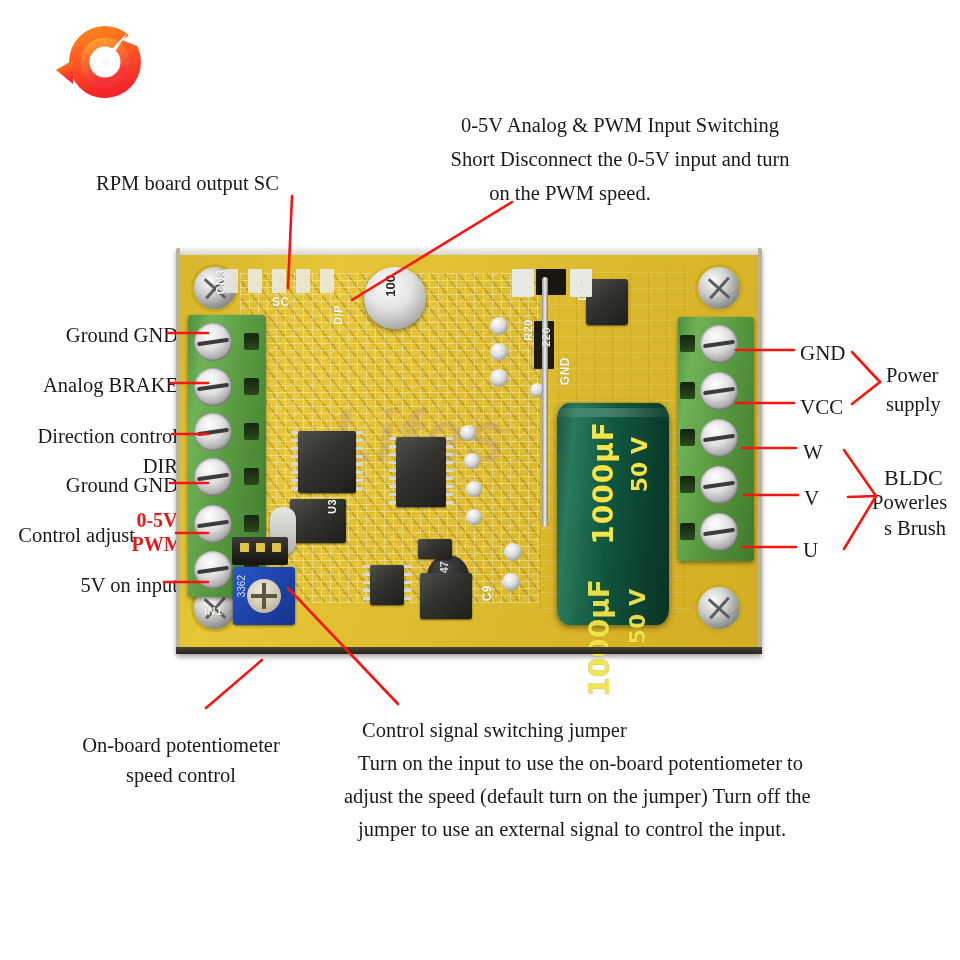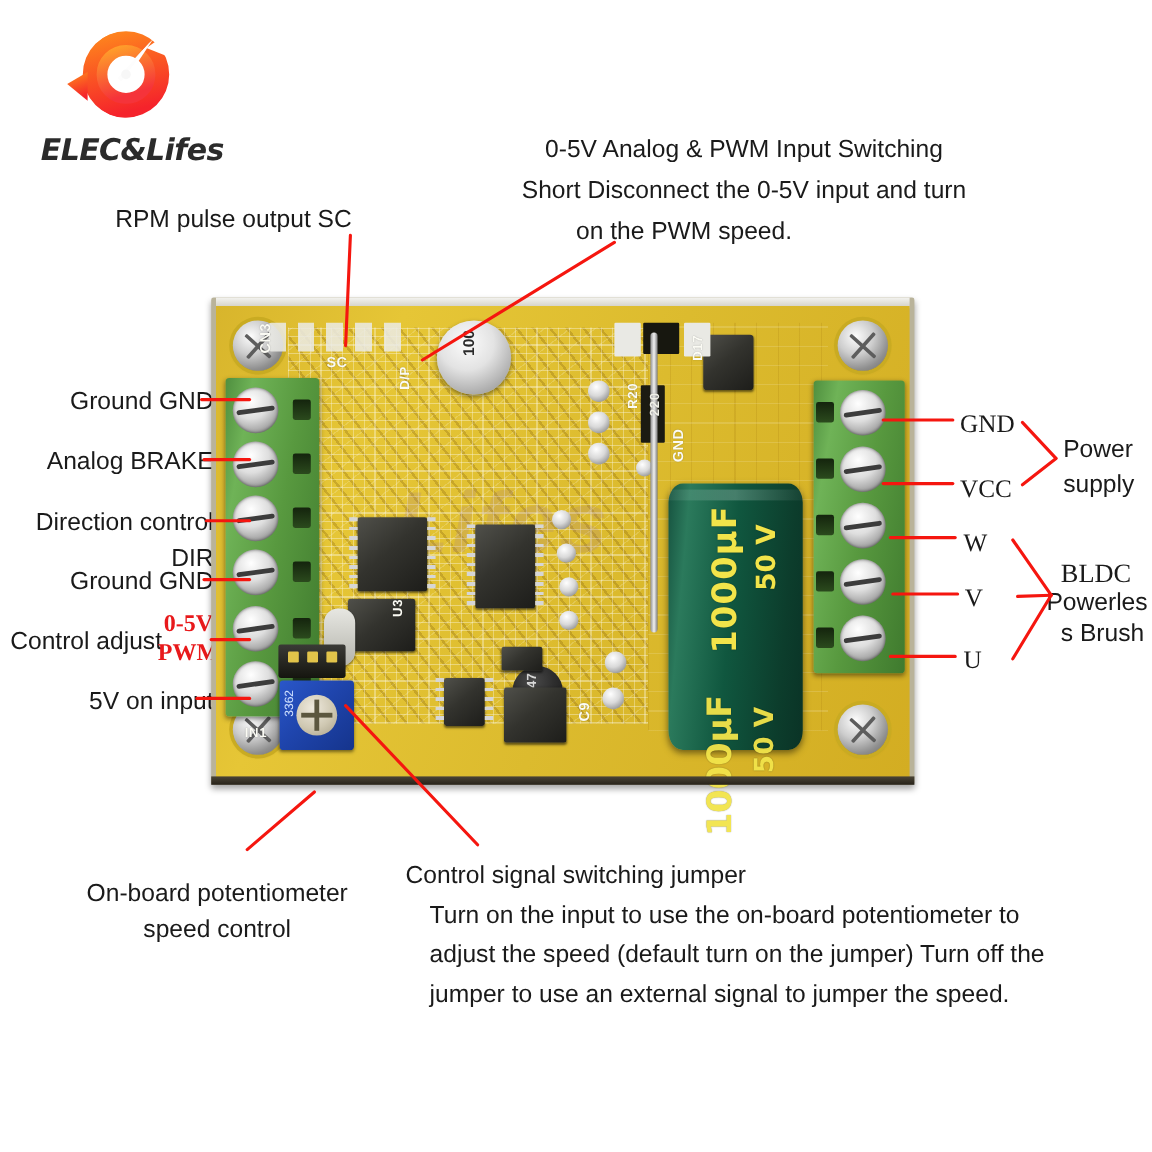--- a/index.html
+++ b/index.html
@@ -11,21 +11,21 @@
 
   
   #logo-wrap{left:28px;top:22px;width:190px;height:120px;}
   #logo-mark{position:absolute;left:22px;top:0;width:100px;height:82px;}
   #logo-text{position:absolute;left:6px;top:88px;width:180px;
              font-family:"DejaVu Sans","Liberation Sans",sans-serif;
              font-weight:bold;font-style:italic;font-size:25px;
              letter-spacing:-.5px;color:#2b2b2b;}
 
   
-  .note{position:absolute;color:#1a1a1a;font-size:20.5px;line-height:30px;}
+  .note{position:absolute;color:#1a1a1a;font-size:20.5px;line-height:30px;font-family:Liberation Serif, serif;}
   .note.ctr{text-align:center;}
   .note.rgt{text-align:right;}
   .note.lft{text-align:left;}
   .serif{font-family:"Liberation Serif","DejaVu Serif",serif;font-size:21px;}
   .red{color:#e8191b;font-family:"Liberation Serif","DejaVu Serif",serif;
        font-weight:bold;font-size:20px;line-height:25px;text-align:center;}
 
   
   #leaders{position:absolute;left:0;top:0;width:960px;height:960px;pointer-events:none;}
 
@@ -181,28 +181,27 @@
 
       <circle cx="55" cy="40" r="20" fill="none" stroke="url(#lg2)" stroke-width="9"></circle>
 
       <path d="M78 10 L46 44 L52 49 Z" fill="#ffffff"></path>
       <path d="M76 12 L48 43 L51 46 Z" fill="#fdfdfd"></path>
       <circle cx="55" cy="40" r="4" fill="#f7f7f7"></circle>
 
       <path d="M72 18 L92 4 L92 26 Z" fill="#ffffff"></path>
     </svg>
   </div>
-  <div id="logo-text">ELEC&amp;Lifes</div>
 </div>
 
 <div class="note ctr" style="left:370px;top:110px;width:500px;">0-5V Analog &amp; PWM Input Switching</div>
 <div class="note ctr" style="left:360px;top:144px;width:520px;">Short Disconnect the 0-5V input and turn</div>
 <div class="note ctr" style="left:380px;top:178px;width:380px;">on the PWM speed.</div>
 
-<div class="note lft" style="left:96px;top:168px;width:300px;">RPM pulse output SC</div>
+<div class="note lft" style="left:96px;top:168px;width:300px;">RPM board output SC</div>
 
 <div class="note rgt" style="left:10px;top:320px;width:168px;">Ground GND</div>
 <div class="note rgt" style="left:10px;top:370px;width:168px;">Analog BRAKE</div>
 <div class="note rgt" style="left:0px;top:421px;width:178px;">Direction control DIR</div>
 <div class="note rgt" style="left:10px;top:470px;width:168px;">Ground GND</div>
 <div class="note rgt" style="left:0px;top:520px;width:135px;">Control adjust</div>
 <div class="red" style="position:absolute;left:128px;top:508px;width:58px;">0-5V</div>
 <div class="red" style="position:absolute;left:128px;top:532px;width:58px;">PWM</div>
 <div class="note rgt" style="left:10px;top:570px;width:168px;">5V on input</div>
 
@@ -215,24 +214,24 @@
 <div class="note lft" style="left:886px;top:360px;width:84px;">Power</div>
 <div class="note lft" style="left:886px;top:389px;width:84px;">supply</div>
 
 <div class="note lft serif" style="left:884px;top:463px;width:92px;font-size:22px;">BLDC</div>
 <div class="note lft" style="left:872px;top:487px;width:100px;">Powerles</div>
 <div class="note lft" style="left:884px;top:513px;width:92px;">s Brush</div>
 
 <div class="note ctr" style="left:50px;top:730px;width:262px;">On-board potentiometer</div>
 <div class="note ctr" style="left:50px;top:760px;width:262px;">speed control</div>
 
-<div class="note lft" style="left:338px;top:715px;width:520px;">Control signal switching jumper</div>
+<div class="note lft" style="left:362px;top:715px;width:520px;">Control signal switching jumper</div>
 <div class="note lft" style="left:358px;top:748px;width:540px;">Turn on the input to use the on-board potentiometer to</div>
-<div class="note lft" style="left:358px;top:781px;width:540px;">adjust the speed (default turn on the jumper) Turn off the</div>
-<div class="note lft" style="left:358px;top:814px;width:540px;">jumper to use an external signal to jumper the speed.</div>
+<div class="note lft" style="left:344px;top:781px;width:540px;">adjust the speed (default turn on the jumper) Turn off the</div>
+<div class="note lft" style="left:358px;top:814px;width:540px;">jumper to use an external signal to control the input.</div>
 
 <div id="pcb">
   <div id="pcb-edge"></div>
   <div id="pcb-top-edge"></div>
   <div id="pcb-body">
 
     <div class="traces" id="tr-left"></div>
     <div class="traces" id="tr-right"></div>
 
     <div id="wm">Lifes</div>

